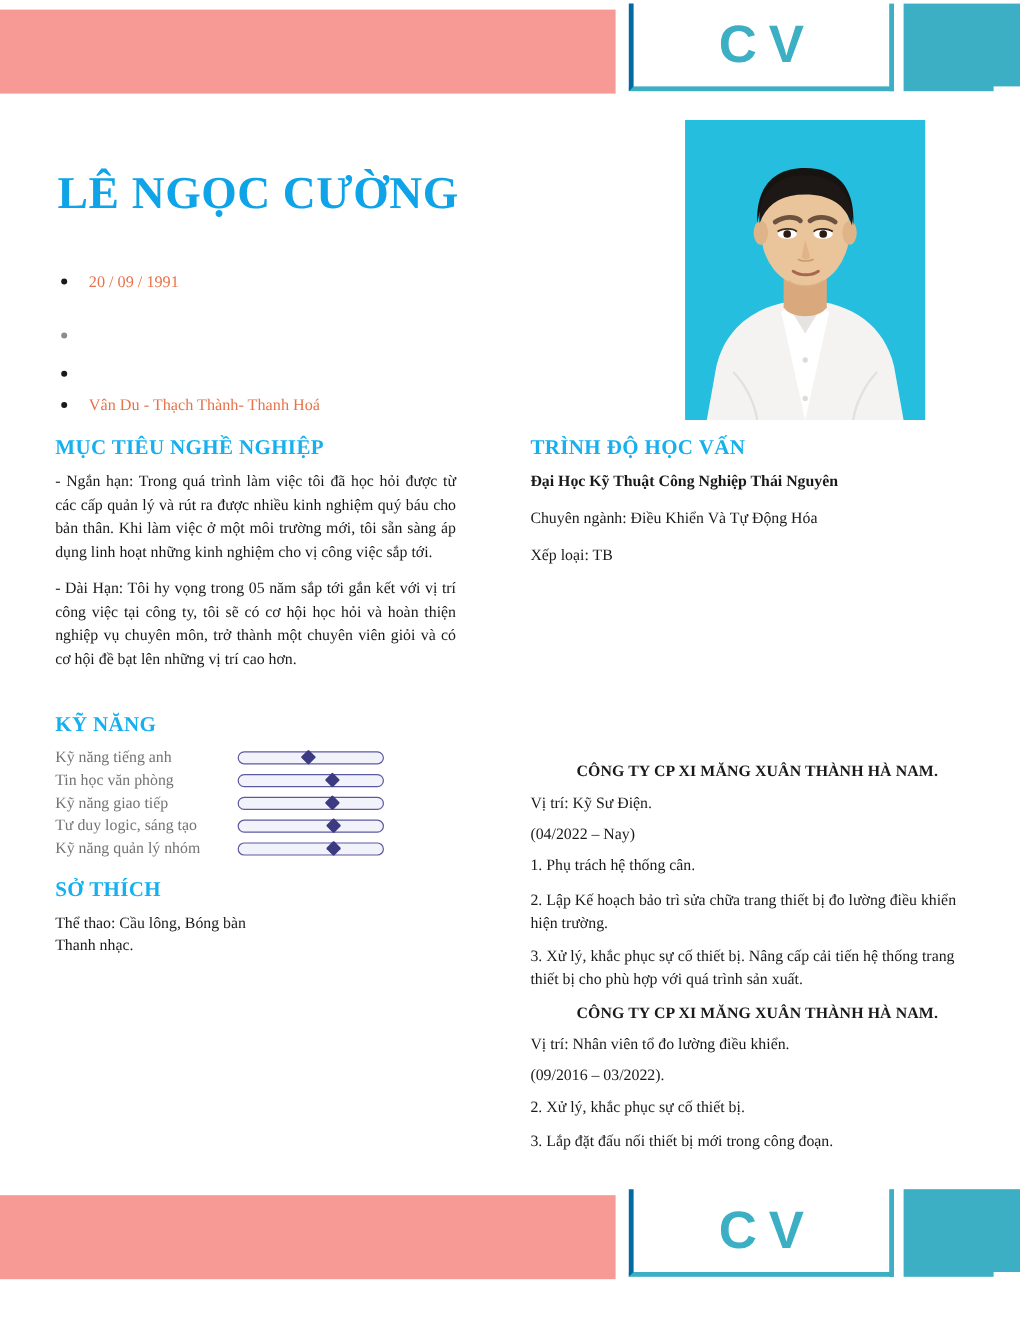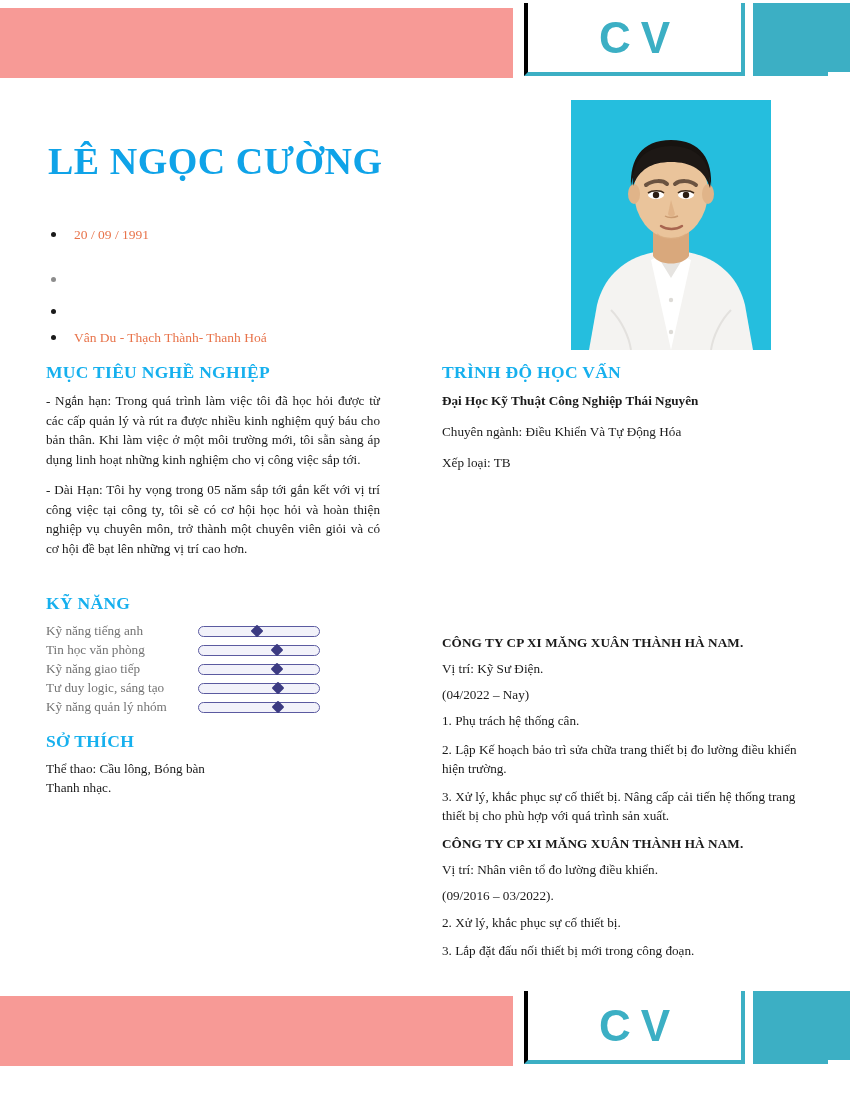--- a/index.html
+++ b/index.html
@@ -18,21 +18,21 @@
 
   .band-pink {
     position:absolute; left:0; top:8px;
     width:513px; height:70px;
     background:#f79a96;
   }
   .band-cvbox {
     position:absolute; left:524px; top:3px;
     width:221px; height:73px;
     background:#ffffff;
-    border-left:4px solid #000000;
+    border-left:4px solid #0369a1;
     border-right:4px solid #3cafc4;
     border-bottom:4px solid #3cafc4;
     display:flex; align-items:center; justify-content:center;
   }
   .band-cvbox .cvtext {
     font-family:"Liberation Sans", "DejaVu Sans", sans-serif;
     font-weight:bold;
     font-size:44px;
     letter-spacing:10px;
     color:#3cafc4;
@@ -154,21 +154,21 @@
     color:#1a1a1a;
   }
 
   
   .exp-line {
     font-size:13.2px;
     line-height:1.45;
     color:#1a1a1a;
     margin-bottom:9px;
   }
-  .exp-line.company { font-weight:bold; margin-bottom:7px; letter-spacing:0.1px; }
+  .exp-line.company { font-weight:bold; margin-bottom:7px; letter-spacing:0.1px;text-align:center; }
   .exp-line.tight { margin-bottom:7px; }
 
   .spacer-24 { height:24px; }
   .spacer-14 { height:14px; }
 </style>
 </head>
 <body>
 
 <div class="page">
 

